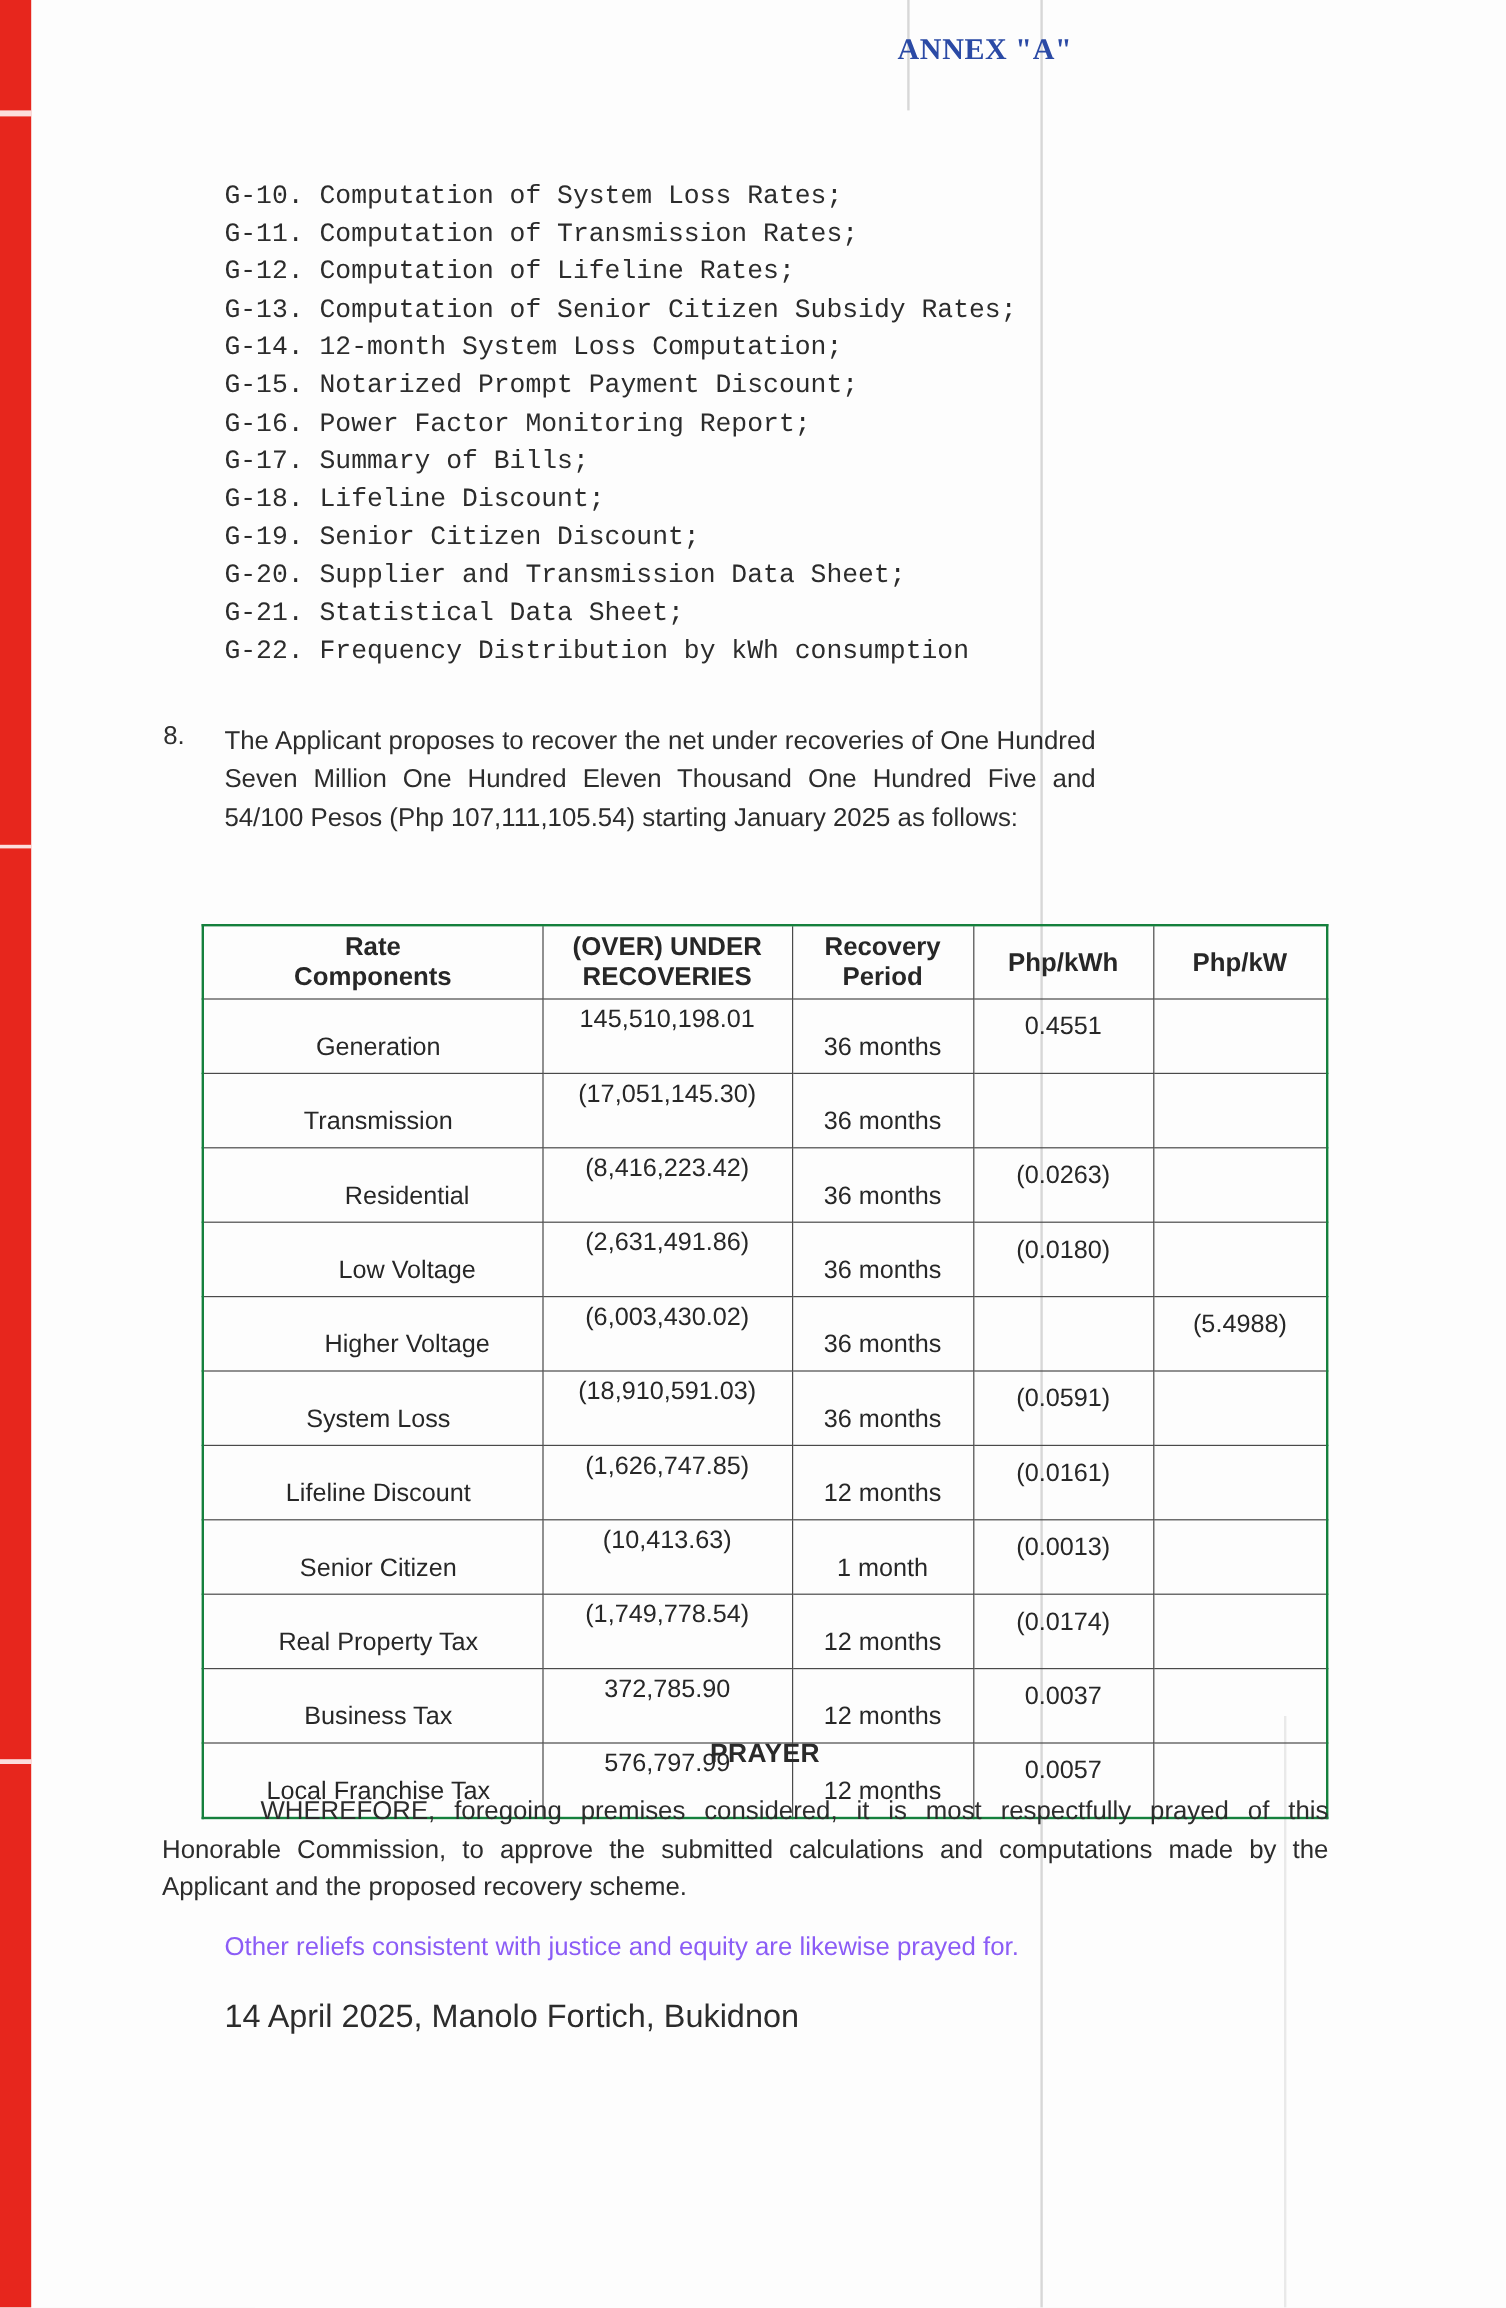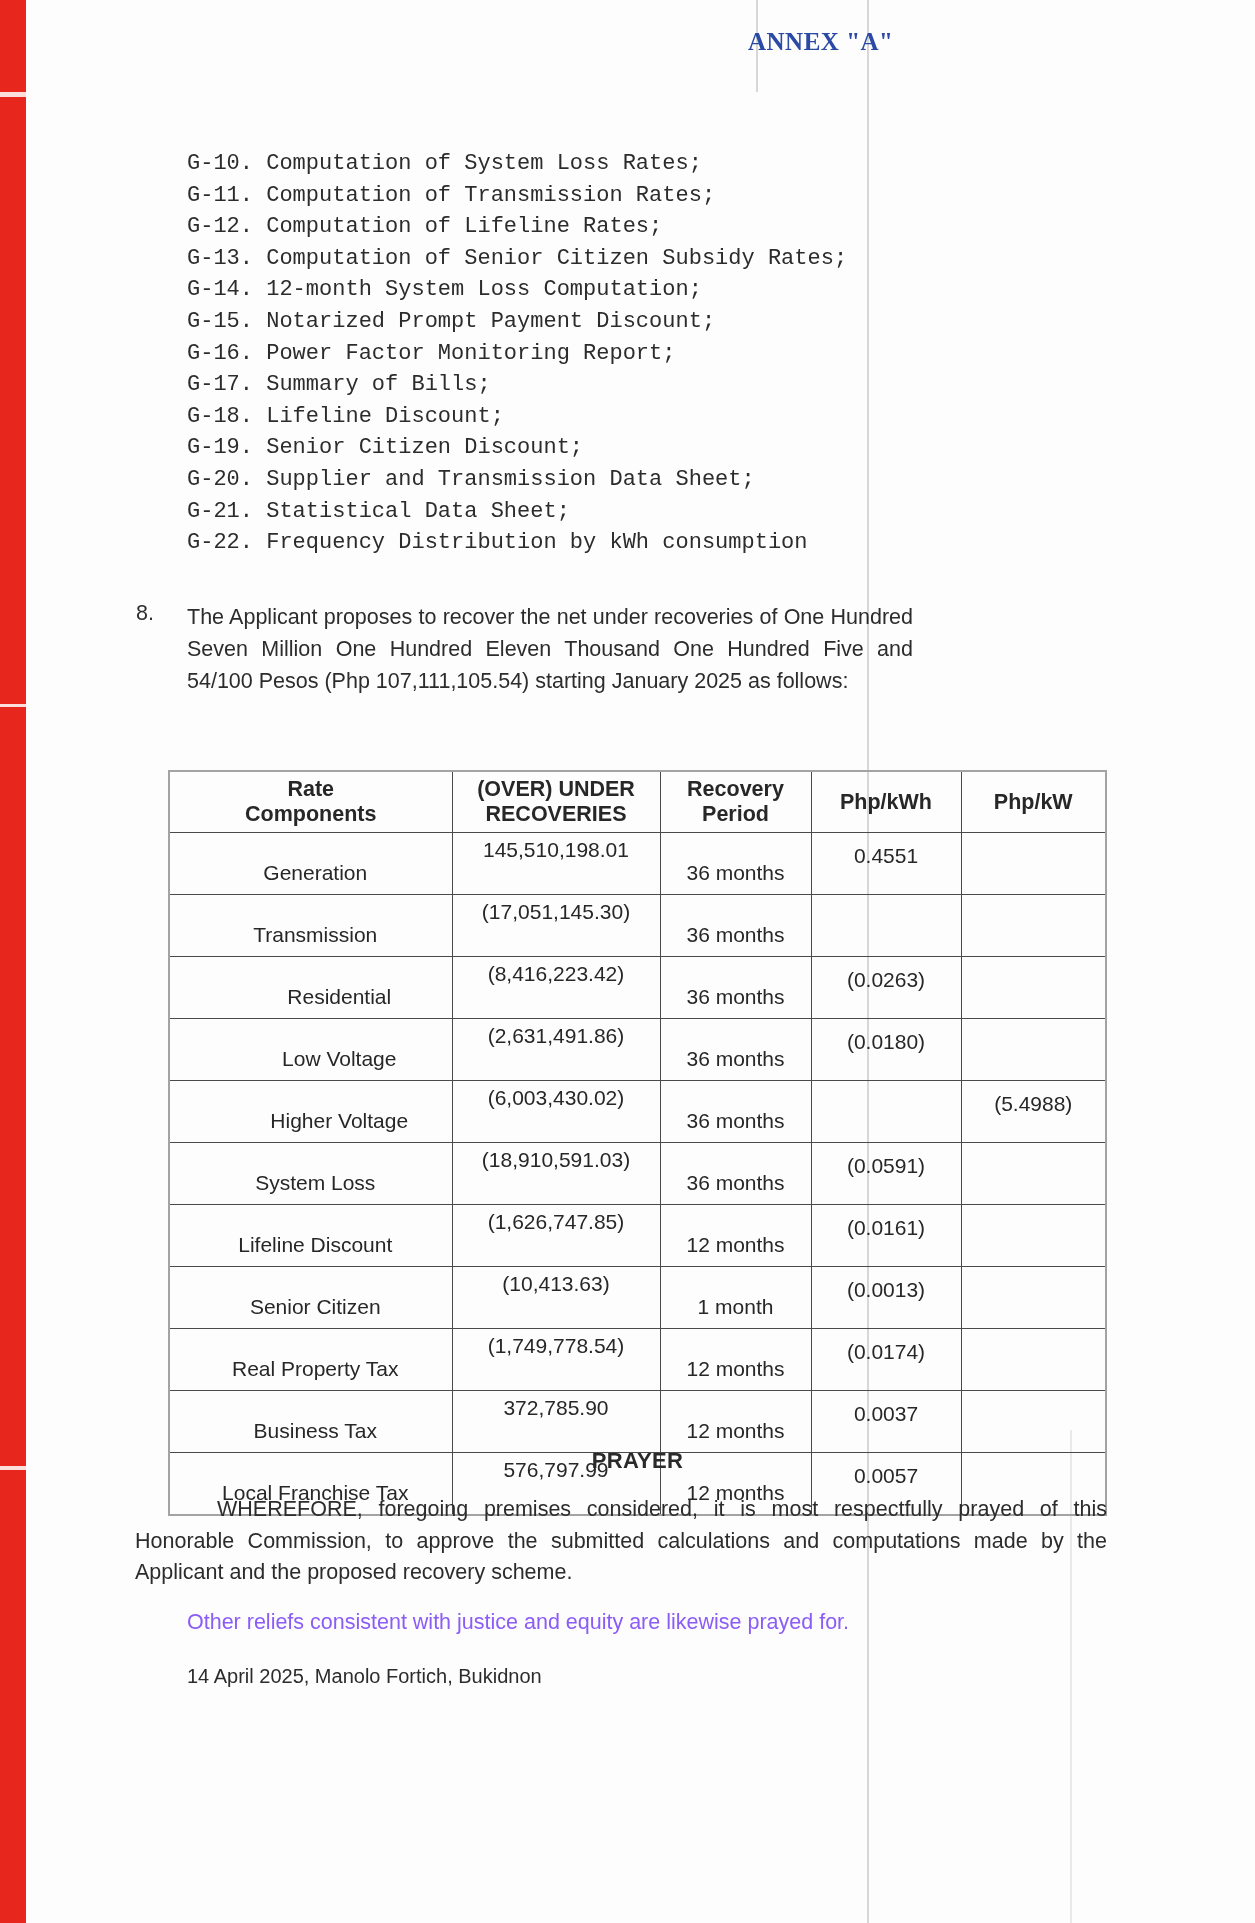--- a/index.html
+++ b/index.html
@@ -45,21 +45,21 @@
   .para8-number { position:absolute; left:136px; top:601px; font-size:21.5px; }
   .para8-text {
     position:absolute; left:187px; top:601px; width:726px;
     font-size:21.5px; line-height:32px; text-align:justify; color:#2c2c2c;
   }
 
   table.rate-table {
     position:absolute; left:168px; top:770px;
     width:937px; border-collapse:collapse; table-layout:fixed;
     font-size:21px; color:#272727;
-    border:2px solid #a3a3a3;
+    border:2px solid #15803d;
   }
   .rate-table th, .rate-table td { border:1.5px solid #4a4a4a; overflow:hidden; }
   .rate-table th {
     height:60px; font-weight:bold; text-align:center; vertical-align:middle;
     white-space:pre-line; line-height:25px; font-size:21.5px; padding:0 2px;
   }
   .rate-table td { height:49px; }
   td.comp { text-align:center; padding-left:10px; vertical-align:bottom; padding-bottom:9px; white-space:nowrap; }
   tr.sub td.comp { padding-left:58px; }
   td.amt  { text-align:center; vertical-align:top; padding-top:5px; }
@@ -70,21 +70,21 @@
     position:absolute; left:150px; top:1448px; width:975px;
     text-align:center; font-weight:bold; font-size:22px; letter-spacing:.3px;
     color:#2a2a2a;
   }
   .wherefore {
     position:absolute; left:135px; top:1494px; width:972px;
     font-size:21.5px; line-height:31.5px; text-align:justify; text-indent:82px;
     color:#2c2c2c;
   }
   .other-reliefs { position:absolute; left:187px; top:1610px; font-size:21.5px; color:#8b5cf6; white-space:nowrap; }
-  .dateline      { position:absolute; left:187px; top:1665px; font-size:20px; color:#2c2c2c; white-space:nowrap; }
+  .dateline      { position:absolute; left:187px; top:1665px; font-size:27px; color:#2c2c2c; white-space:nowrap; }
 </style>
 </head>
 <body>
 
 <div class="page">
 
   <div class="edge-bar"></div>
   <div class="edge-gap g1"></div>
   <div class="edge-gap g2"></div>
   <div class="edge-gap g3"></div>

